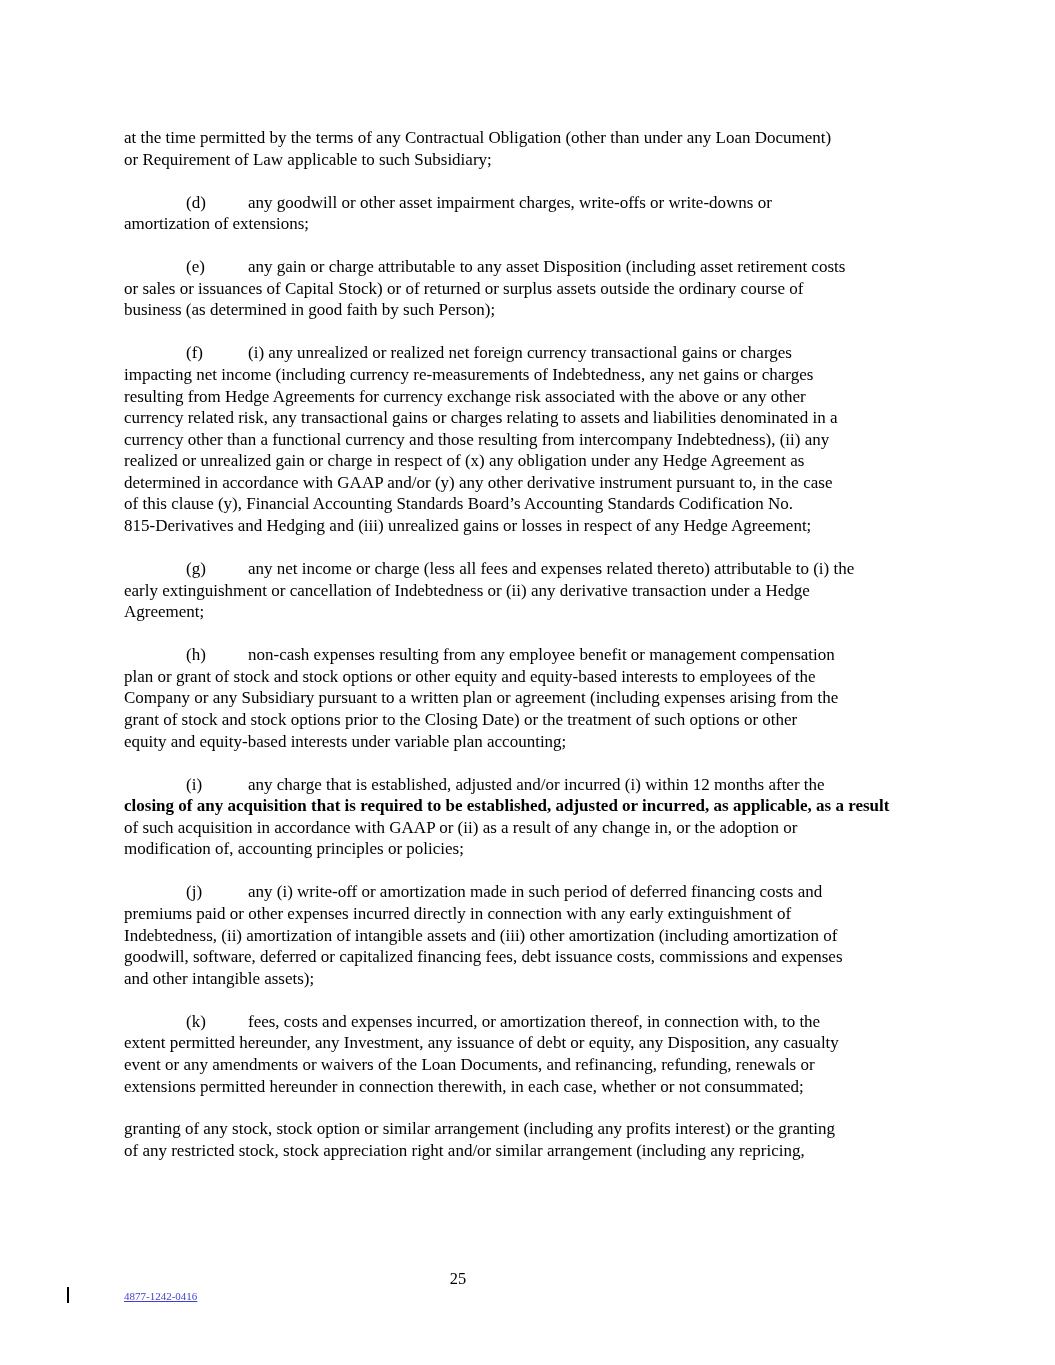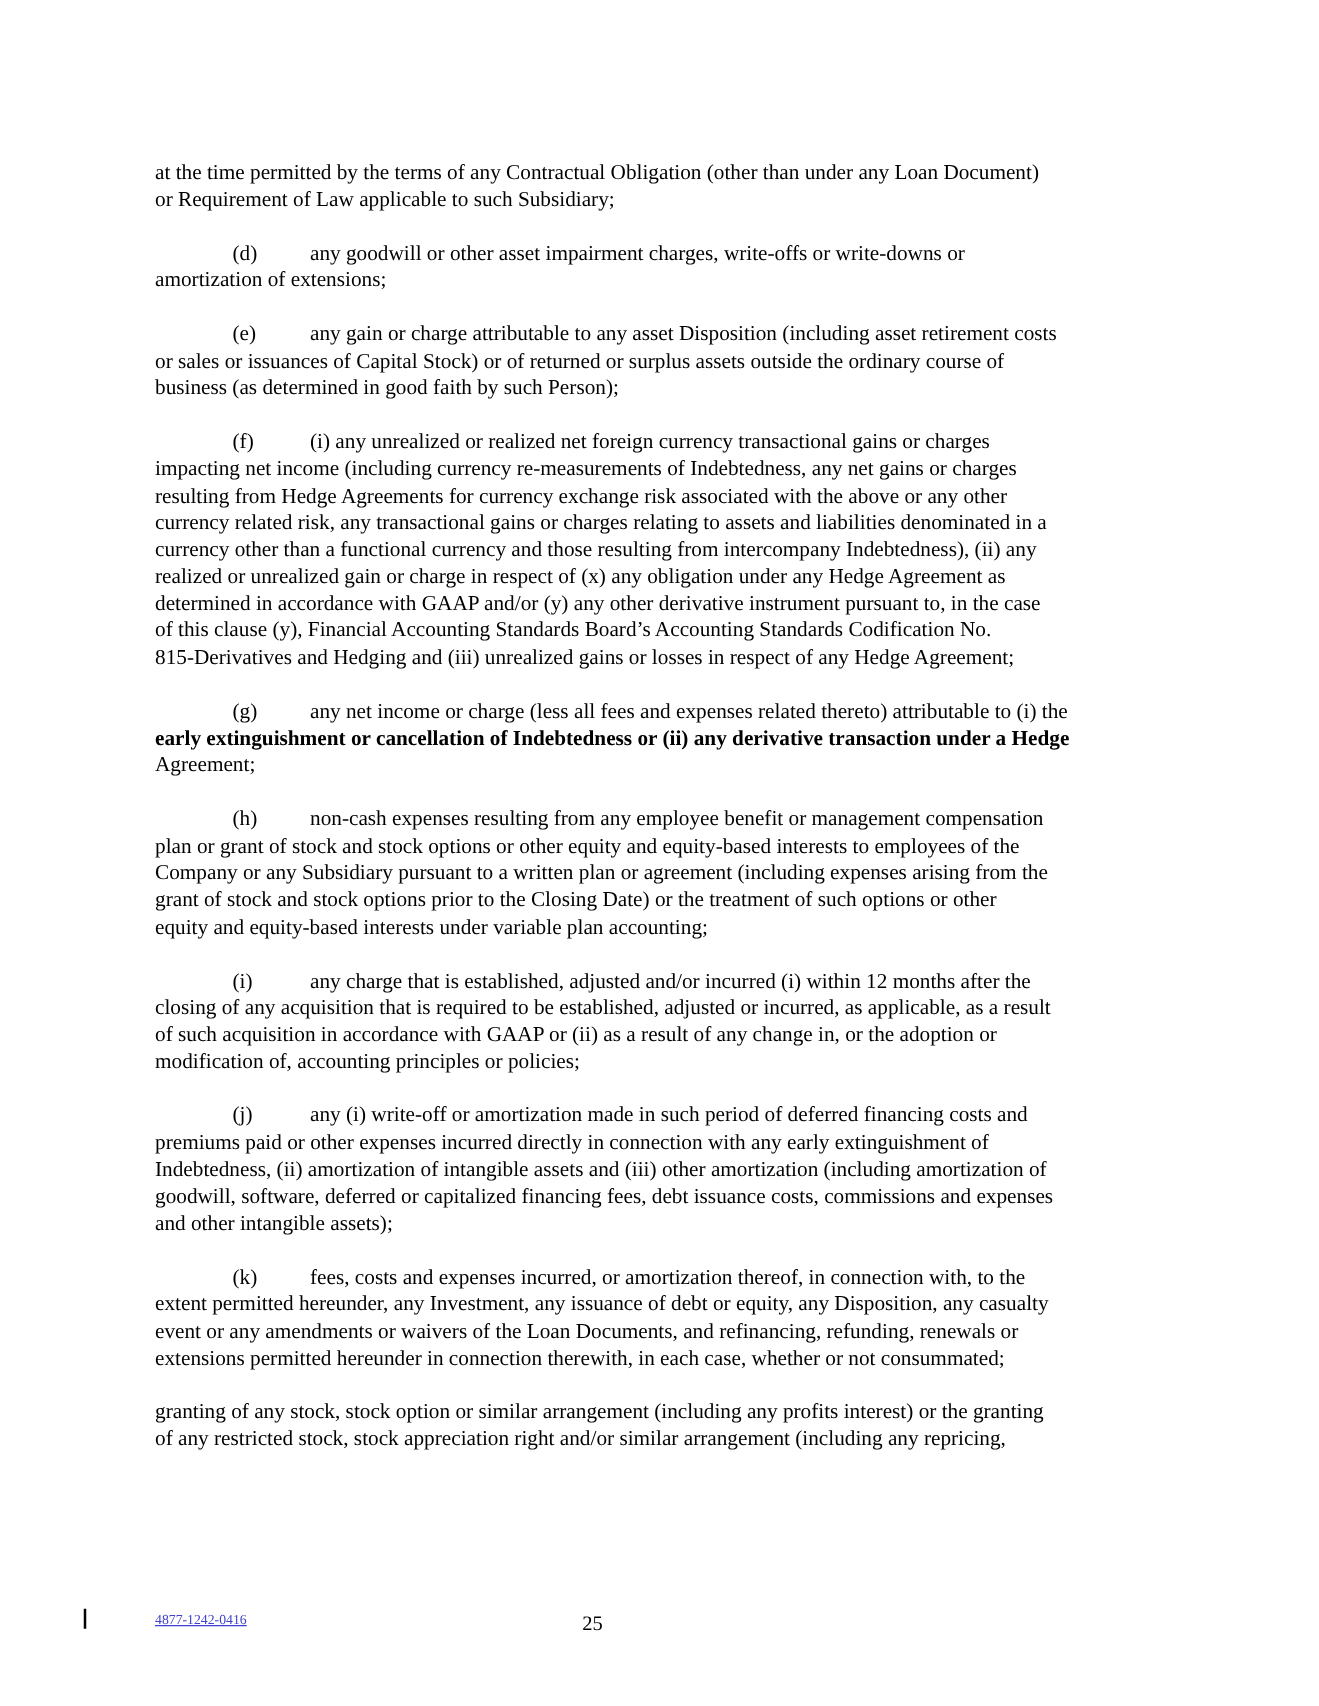--- a/index.html
+++ b/index.html
@@ -2,22 +2,22 @@
 <html><head>
 <meta charset="utf-8">
 <style>
   html, body { margin: 0; padding: 0; background: #ffffff; }
   body { width: 1055px; height: 1365px; position: relative; overflow: hidden;
          font-family: "Liberation Serif", serif; color: #000; }
   .page { position: absolute; left: 124px; top: 127px; width: 810px; }
   .line { font-size: 17px; line-height: 21.6px; height: 21.6px; white-space: pre; }
   .para { margin-bottom: 21.4px; }
   .lbl { display: inline-block; width: 62px; margin-left: 62px; }
-  .page-number { position: absolute; left: 16px; width: 916px; top: 1269px; text-align: center;
-                 font-size: 16.4px; margin-top: 20px; }
+  .page-number { position: absolute; left: 0; width: 916px; top: 1269px; text-align: center;
+                 font-size: 16.4px; }
   .doc-id { position: absolute; left: 124px; top: 1290px; font-size: 11px; color: #3f3fd0;
             text-decoration: underline; }
   .change-bar { position: absolute; left: 67px; top: 1287px; width: 2px; height: 16px; background: #000; }
 </style>
 </head>
 <body>
 
 <div class="page" id="doc-body">
     <div class="para">
       <div class="line"><span style="display: inline-block;">at the time permitted by the terms of any Contractual Obligation (other than under any Loan Document)</span></div>
@@ -38,33 +38,33 @@
       <div class="line"><span style="display: inline-block;">resulting from Hedge Agreements for currency exchange risk associated with the above or any other</span></div>
       <div class="line"><span style="display: inline-block;">currency related risk, any transactional gains or charges relating to assets and liabilities denominated in a</span></div>
       <div class="line"><span style="display: inline-block;">currency other than a functional currency and those resulting from intercompany Indebtedness), (ii) any</span></div>
       <div class="line"><span style="display: inline-block;">realized or unrealized gain or charge in respect of (x) any obligation under any Hedge Agreement as</span></div>
       <div class="line"><span style="display: inline-block;">determined in accordance with GAAP and/or (y) any other derivative instrument pursuant to, in the case</span></div>
       <div class="line"><span style="display: inline-block;">of this clause (y), Financial Accounting Standards Board’s Accounting Standards Codification No.</span></div>
       <div class="line"><span>815-Derivatives and Hedging and (iii) unrealized gains or losses in respect of any Hedge Agreement;</span></div>
     </div>
     <div class="para">
       <div class="line"><span class="lbl">(g)</span><span style="display: inline-block;">any net income or charge (less all fees and expenses related thereto) attributable to (i) the</span></div>
-      <div class="line"><span style="display: inline-block; font-weight: bold;">early extinguishment or cancellation of Indebtedness or (ii) any derivative transaction under a Hedge</span></div>
+      <div class="line"><span style="display: inline-block;">early extinguishment or cancellation of Indebtedness or (ii) any derivative transaction under a Hedge</span></div>
       <div class="line"><span>Agreement;</span></div>
     </div>
     <div class="para">
       <div class="line"><span class="lbl">(h)</span><span style="display: inline-block;">non-cash expenses resulting from any employee benefit or management compensation</span></div>
       <div class="line"><span style="display: inline-block;">plan or grant of stock and stock options or other equity and equity-based interests to employees of the</span></div>
       <div class="line"><span style="display: inline-block;">Company or any Subsidiary pursuant to a written plan or agreement (including expenses arising from the</span></div>
       <div class="line"><span style="display: inline-block;">grant of stock and stock options prior to the Closing Date) or the treatment of such options or other</span></div>
       <div class="line"><span>equity and equity-based interests under variable plan accounting;</span></div>
     </div>
     <div class="para">
       <div class="line"><span class="lbl">(i)</span><span style="display: inline-block;">any charge that is established, adjusted and/or incurred (i) within 12 months after the</span></div>
-      <div class="line"><span style="display: inline-block;">closing of any acquisition that is required to be established, adjusted or incurred, as applicable, as a result</span></div>
+      <div class="line"><span style="display: inline-block; font-weight: bold;">closing of any acquisition that is required to be established, adjusted or incurred, as applicable, as a result</span></div>
       <div class="line"><span style="display: inline-block;">of such acquisition in accordance with GAAP or (ii) as a result of any change in, or the adoption or</span></div>
       <div class="line"><span>modification of, accounting principles or policies;</span></div>
     </div>
     <div class="para">
       <div class="line"><span class="lbl">(j)</span><span style="display: inline-block;">any (i) write-off or amortization made in such period of deferred financing costs and</span></div>
       <div class="line"><span style="display: inline-block; text-align: center;">premiums paid or other expenses incurred directly in connection with any early extinguishment of</span></div>
       <div class="line"><span style="display: inline-block;">Indebtedness, (ii) amortization of intangible assets and (iii) other amortization (including amortization of</span></div>
       <div class="line"><span style="display: inline-block;">goodwill, software, deferred or capitalized financing fees, debt issuance costs, commissions and expenses</span></div>
       <div class="line"><span>and other intangible assets);</span></div>
     </div>

